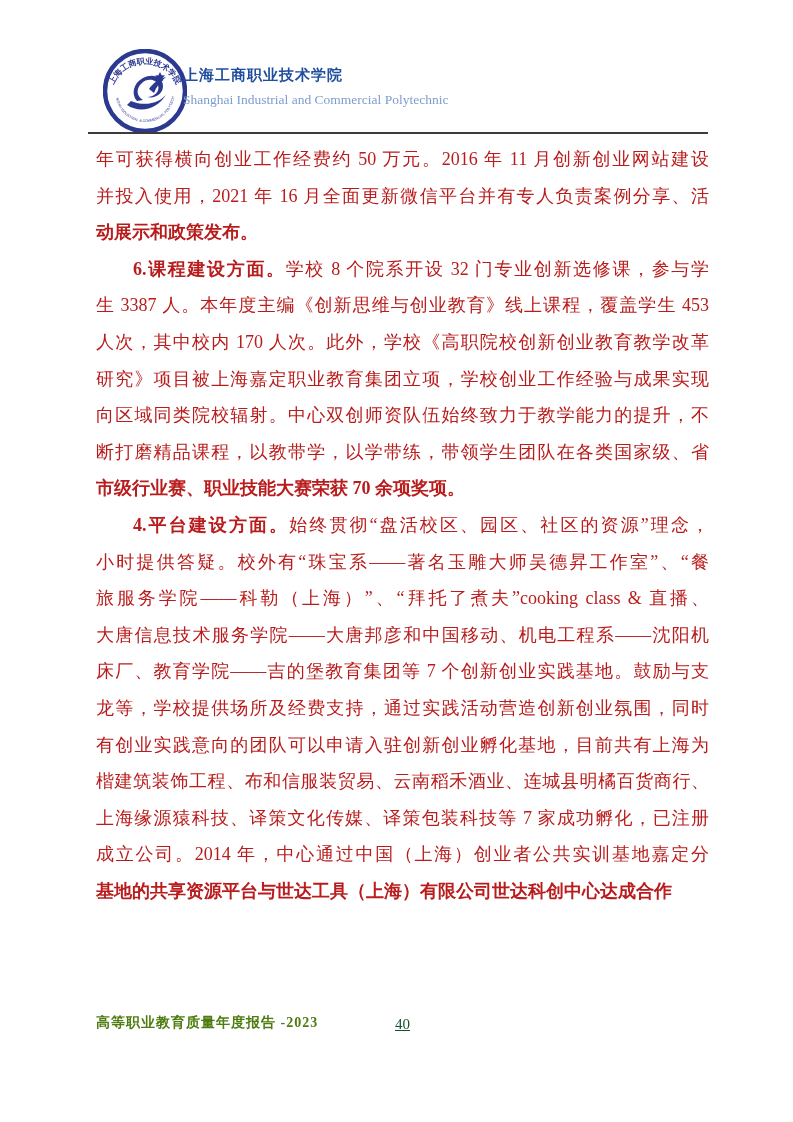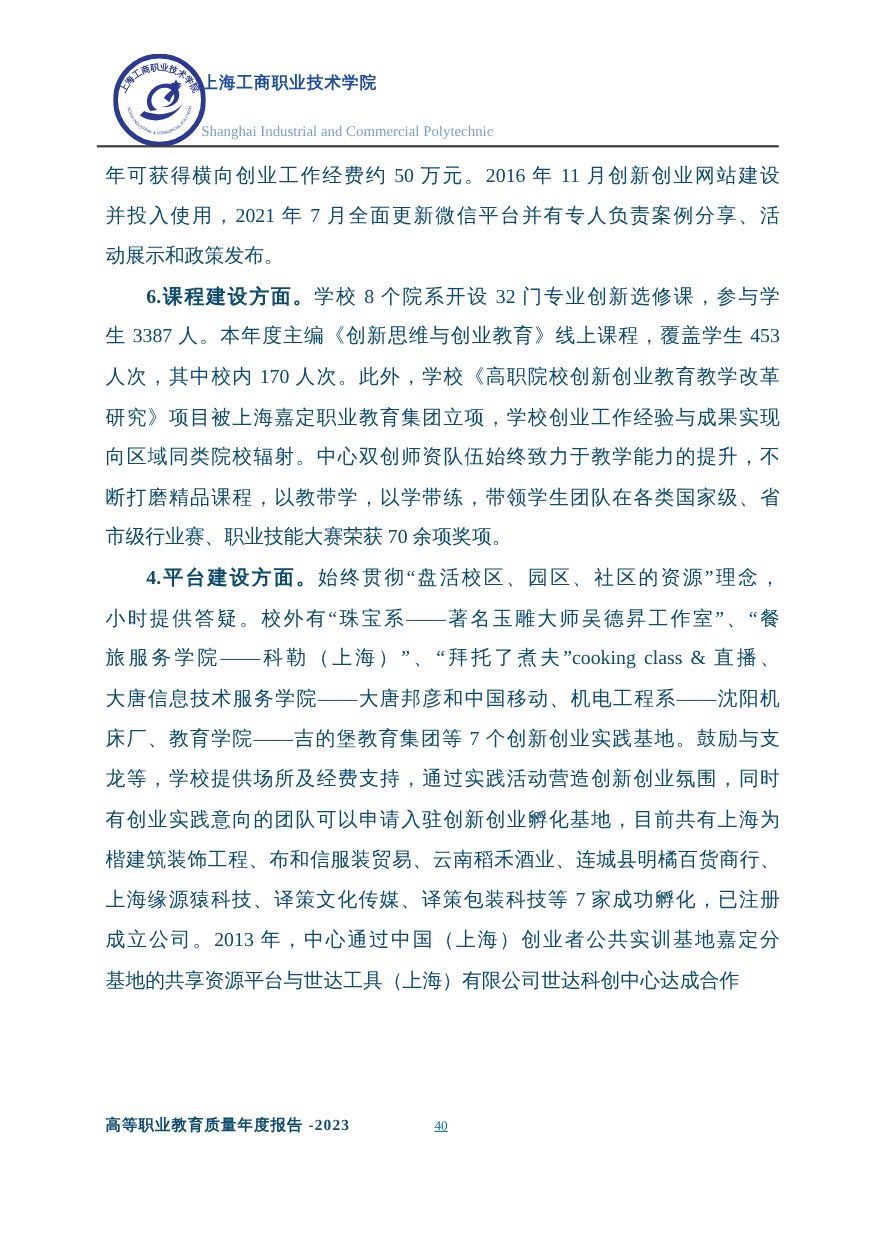--- a/index.html
+++ b/index.html
@@ -15,47 +15,47 @@
   .header{position:absolute;left:0;top:0;width:793px;height:133px;}
   .logo{position:absolute;left:103px;top:49px;width:84px;height:84px;}
   .title-zh{
     position:absolute;left:183px;top:66px;
     font-family:"Liberation Sans","DejaVu Sans",sans-serif;
     font-size:15px;font-weight:bold;color:#1f4e9e;letter-spacing:1px;
   }
   .title-en{
     position:absolute;left:183px;top:92px;
     font-family:"Liberation Serif","DejaVu Serif",serif;
-    font-size:13.5px;color:#7e9cce;margin-top:20px;
+    font-size:13.5px;color:#7e9cce;
   }
   .divider{
     position:absolute;left:88px;top:132px;width:620px;height:2px;
     background:#3c3c3c;
   }
   
   .doc-body{
     position:absolute;left:96px;top:141px;width:613px;
-    font-size:18px;color:#0c4a6e;
+    font-size:18px;color:#b91c1c;
   }
   .line{
     height:36.6px;line-height:36.6px;
     text-align:justify;text-align-last:justify;
     overflow:hidden;white-space:nowrap;
   }
-  .line.last{text-align-last:left;}
+  .line.last{text-align-last:left;font-weight:bold;}
   .line.indent{text-indent:37px;}
   .line b{font-weight:bold;}
   
   .footer-title{
     position:absolute;left:96px;top:1014px;
-    font-size:14px;font-weight:bold;color:#0c4a6e;letter-spacing:1px;
+    font-size:14px;font-weight:bold;color:#4d7c0f;letter-spacing:1px;
   }
   .page-number{
     position:absolute;left:395px;top:1016px;
-    font-size:12px;color:#0369a1;text-decoration:underline;
+    font-size:15px;color:#14532d;text-decoration:underline;
   }
 </style>
 </head>
 <body>
 
 <div class="page">
 
   <div class="header">
     <svg class="logo" viewBox="0 0 84 84" xmlns="http://www.w3.org/2000/svg">
       <defs>
@@ -76,41 +76,41 @@
       <path d="M57,23 l1.6,3.2 3.4,0.4 -2.5,2.3 0.7,3.4 -3.2-1.7 -3.2,1.7 0.7-3.4 -2.5-2.3 3.4-0.4 Z" fill="#2b3990"></path>
     </svg>
     <div class="title-zh">上海工商职业技术学院</div>
     <div class="title-en">Shanghai Industrial and Commercial Polytechnic</div>
   </div>
   <div class="divider"></div>
 
   <div class="doc-body">
 
     <div class="line">年可获得横向创业工作经费约 50 万元。2016 年 11 月创新创业网站建设</div>
-    <div class="line">并投入使用，2021 年 7 月全面更新微信平台并有专人负责案例分享、活</div>
+    <div class="line">并投入使用，2021 年 16 月全面更新微信平台并有专人负责案例分享、活</div>
     <div class="line last">动展示和政策发布。</div>
 
     <div class="line indent"><b>6.课程建设方面。</b><span>学校 8 个院系开设 32 门专业创新选修课，参与学</span></div>
     <div class="line">生 3387 人。本年度主编《创新思维与创业教育》线上课程，覆盖学生 453</div>
     <div class="line">人次，其中校内 170 人次。此外，学校《高职院校创新创业教育教学改革</div>
     <div class="line">研究》项目被上海嘉定职业教育集团立项，学校创业工作经验与成果实现</div>
     <div class="line">向区域同类院校辐射。中心双创师资队伍始终致力于教学能力的提升，不</div>
     <div class="line">断打磨精品课程，以教带学，以学带练，带领学生团队在各类国家级、省</div>
     <div class="line last">市级行业赛、职业技能大赛荣获 70 余项奖项。</div>
 
     <div class="line indent"><b>4.平台建设方面。</b><span>始终贯彻“盘活校区、园区、社区的资源”理念，</span></div>
     <div class="line">小时提供答疑。校外有“珠宝系——著名玉雕大师吴德昇工作室”、“餐</div>
     <div class="line">旅服务学院——科勒（上海）”、“拜托了煮夫”cooking class &amp; 直播、</div>
     <div class="line">大唐信息技术服务学院——大唐邦彦和中国移动、机电工程系——沈阳机</div>
     <div class="line">床厂、教育学院——吉的堡教育集团等 7 个创新创业实践基地。鼓励与支</div>
     <div class="line">龙等，学校提供场所及经费支持，通过实践活动营造创新创业氛围，同时</div>
     <div class="line">有创业实践意向的团队可以申请入驻创新创业孵化基地，目前共有上海为</div>
     <div class="line">楷建筑装饰工程、布和信服装贸易、云南稻禾酒业、连城县明橘百货商行、</div>
     <div class="line">上海缘源猿科技、译策文化传媒、译策包装科技等 7 家成功孵化，已注册</div>
-    <div class="line">成立公司。2013 年，中心通过中国（上海）创业者公共实训基地嘉定分</div>
+    <div class="line">成立公司。2014 年，中心通过中国（上海）创业者公共实训基地嘉定分</div>
     <div class="line last">基地的共享资源平台与世达工具（上海）有限公司世达科创中心达成合作</div>
 
   </div>
 
   <div class="footer-title">高等职业教育质量年度报告 -2023</div>
   <div class="page-number">40</div>
 
 </div>
 
 </body></html>

